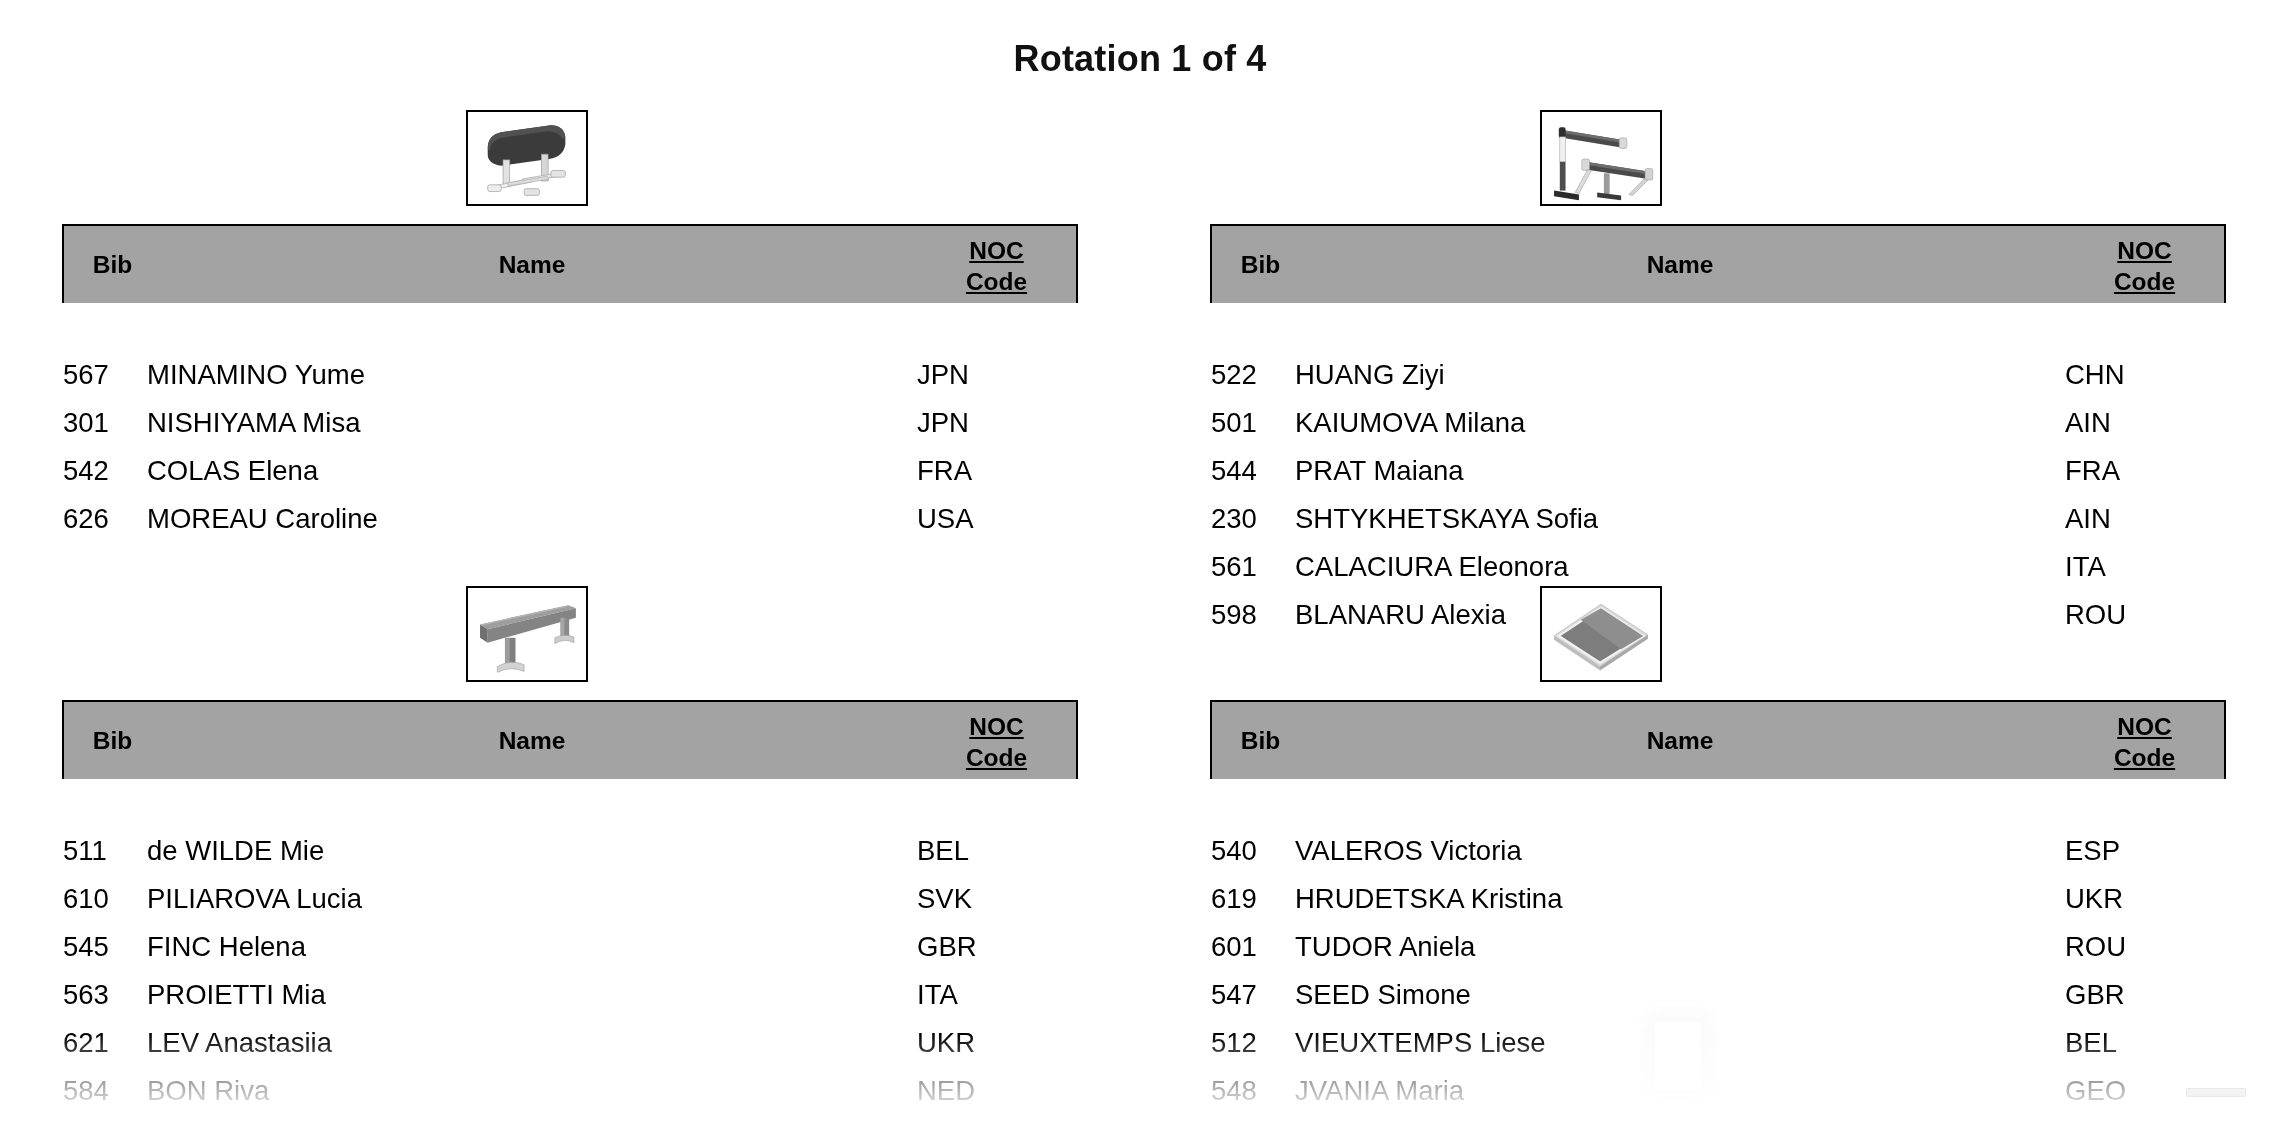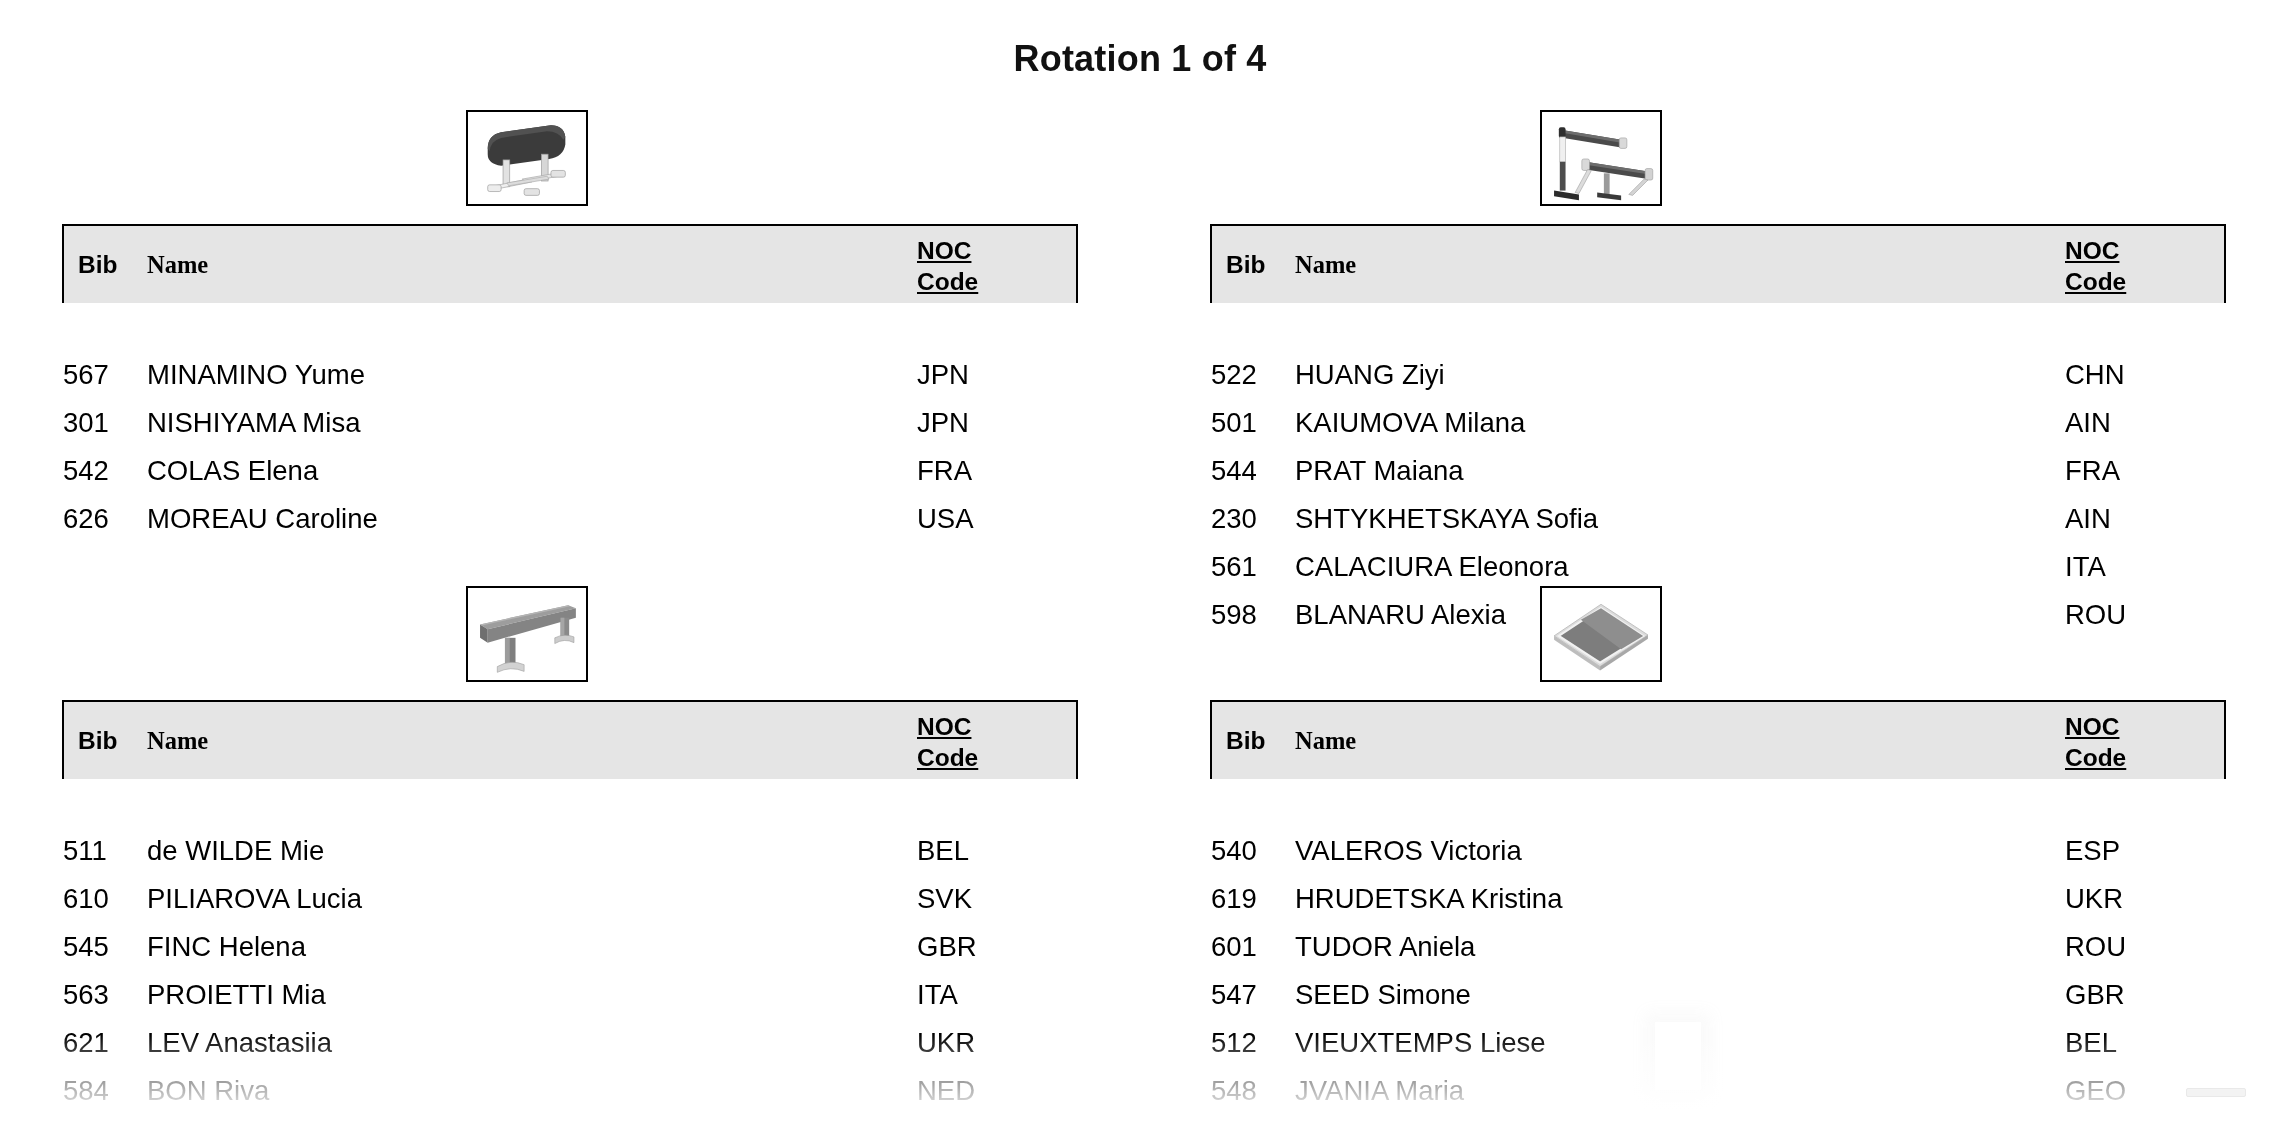--- a/index.html
+++ b/index.html
@@ -67,28 +67,28 @@
     width: 1014px;
     border-collapse: collapse;
     table-layout: fixed;
     font-size: 27px;
   }
   .start-table thead th {
     border: 2px solid #000000;
     border-bottom: none;
     font-weight: bold;
     font-size: 24.5px;
-    text-align: left;
+    text-align: center;
     vertical-align: middle;
     padding: 0;
     height: 68px;
-    background: #e5e5e5;
+    background: #a3a3a3;
   }
   .start-table thead th.th-bib   { border-right: none; padding-left: 14px; }
-  .start-table thead th.th-name  { border-left: none; border-right: none; font-family: Liberation Serif, serif; }
+  .start-table thead th.th-name  { border-left: none; border-right: none; }
   .start-table thead th.th-noc   { border-left: none; vertical-align: top; padding-top: 9px; }
   .th-noc .noc-line { display: block; line-height: 1.28; text-decoration: underline; }
 
   .hdr-rule td {
     padding: 0;
     height: 0;
     border-top: 4px solid #000000;
   }
 
   .start-table tbody td {

